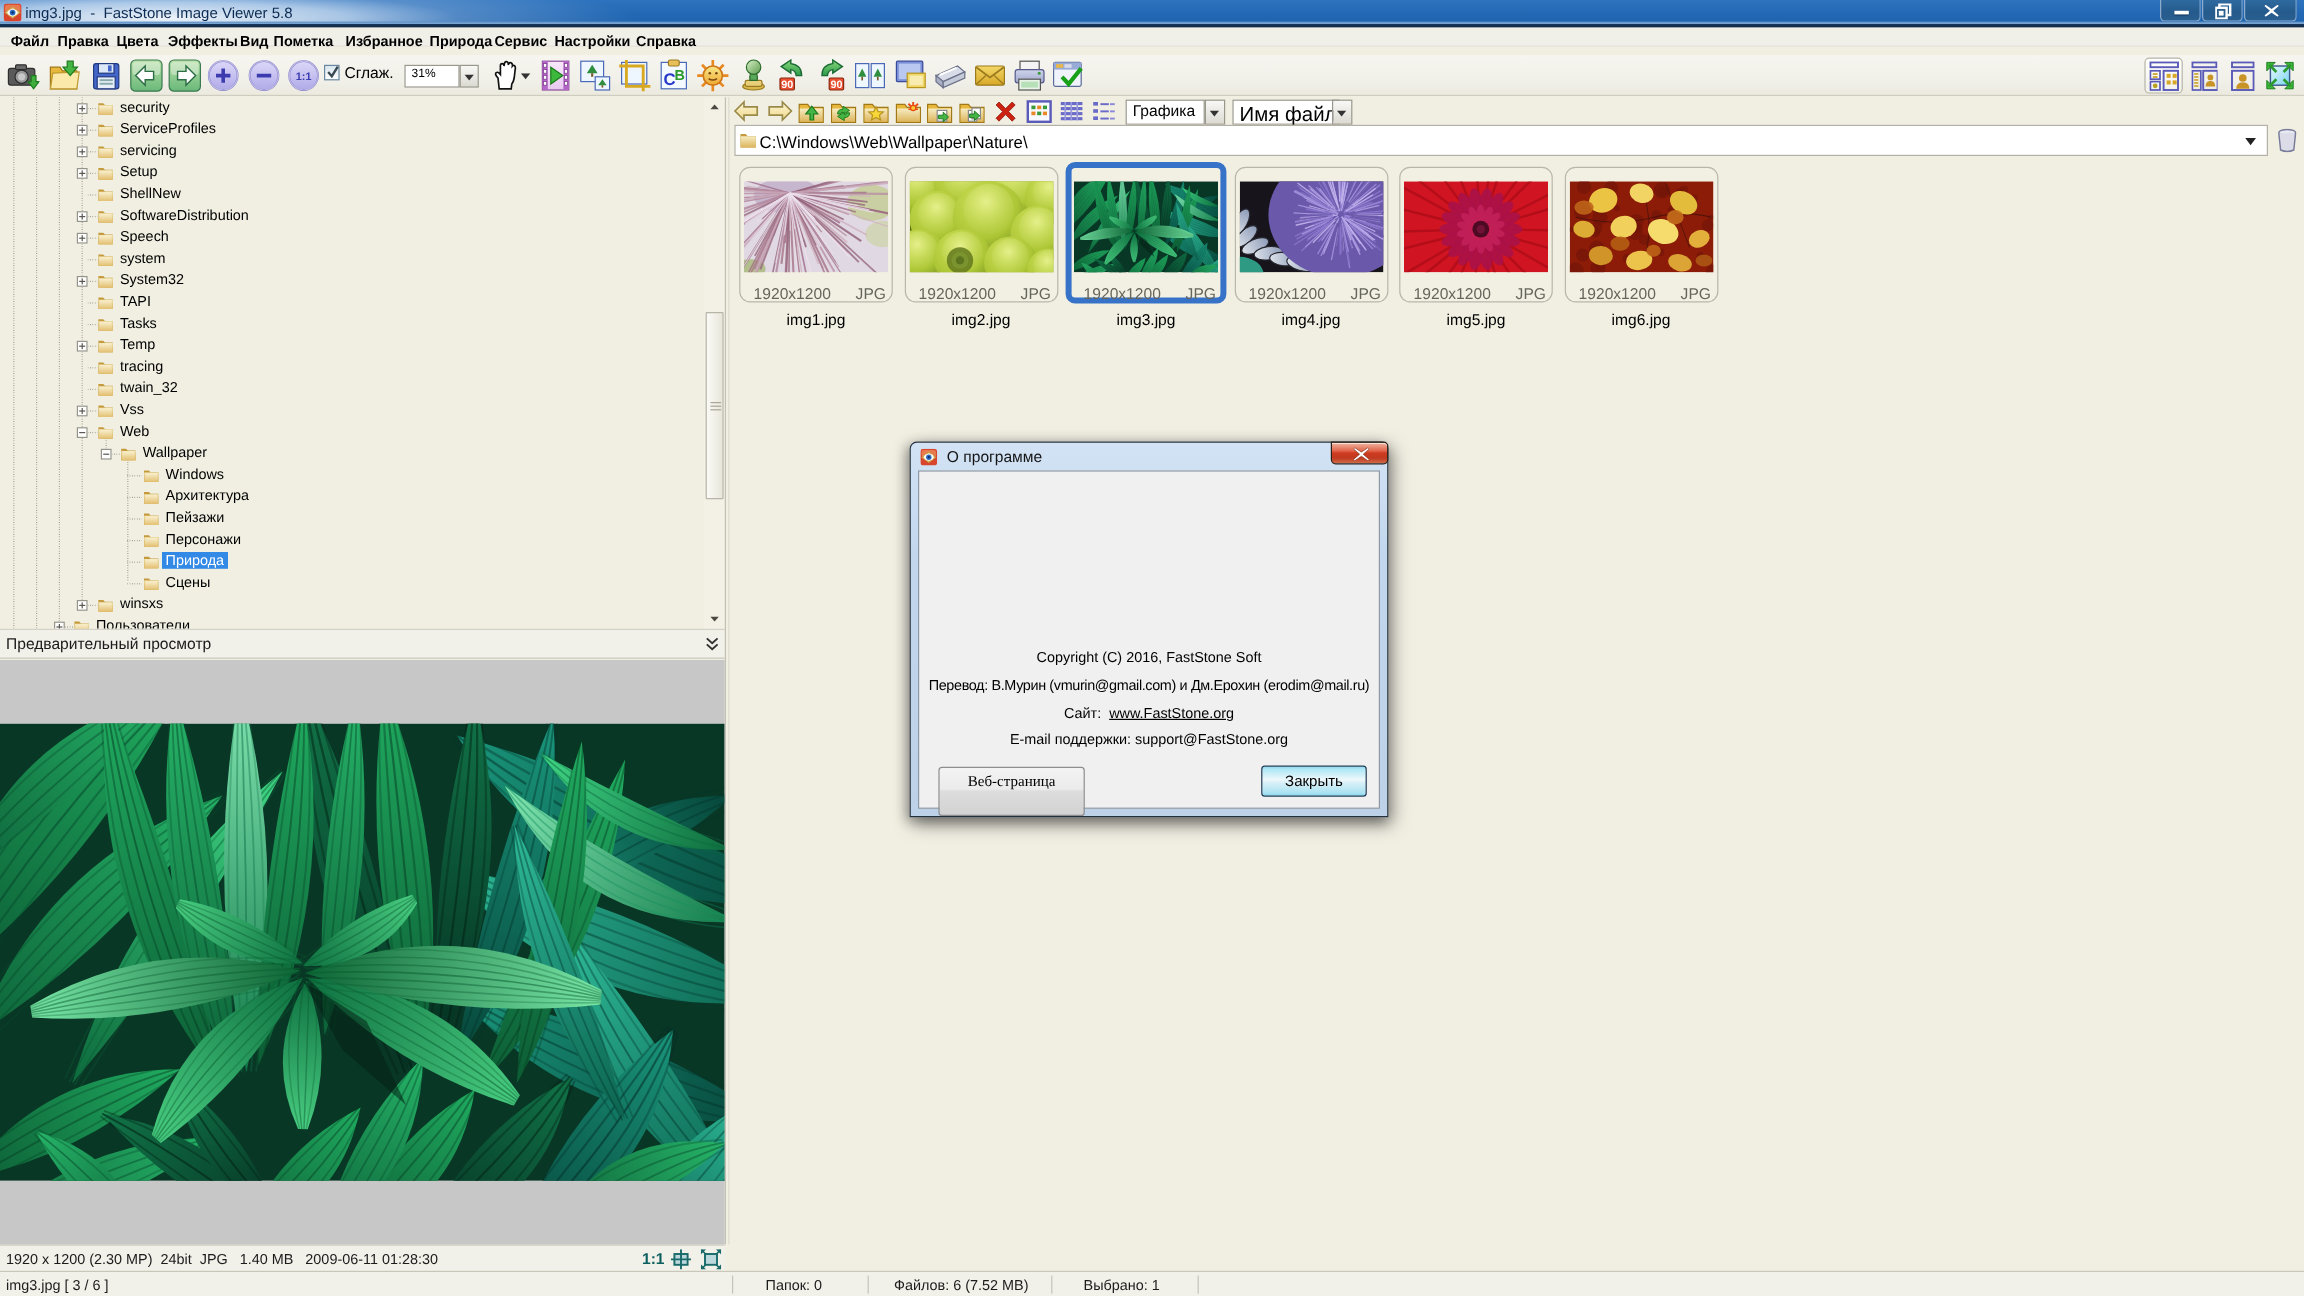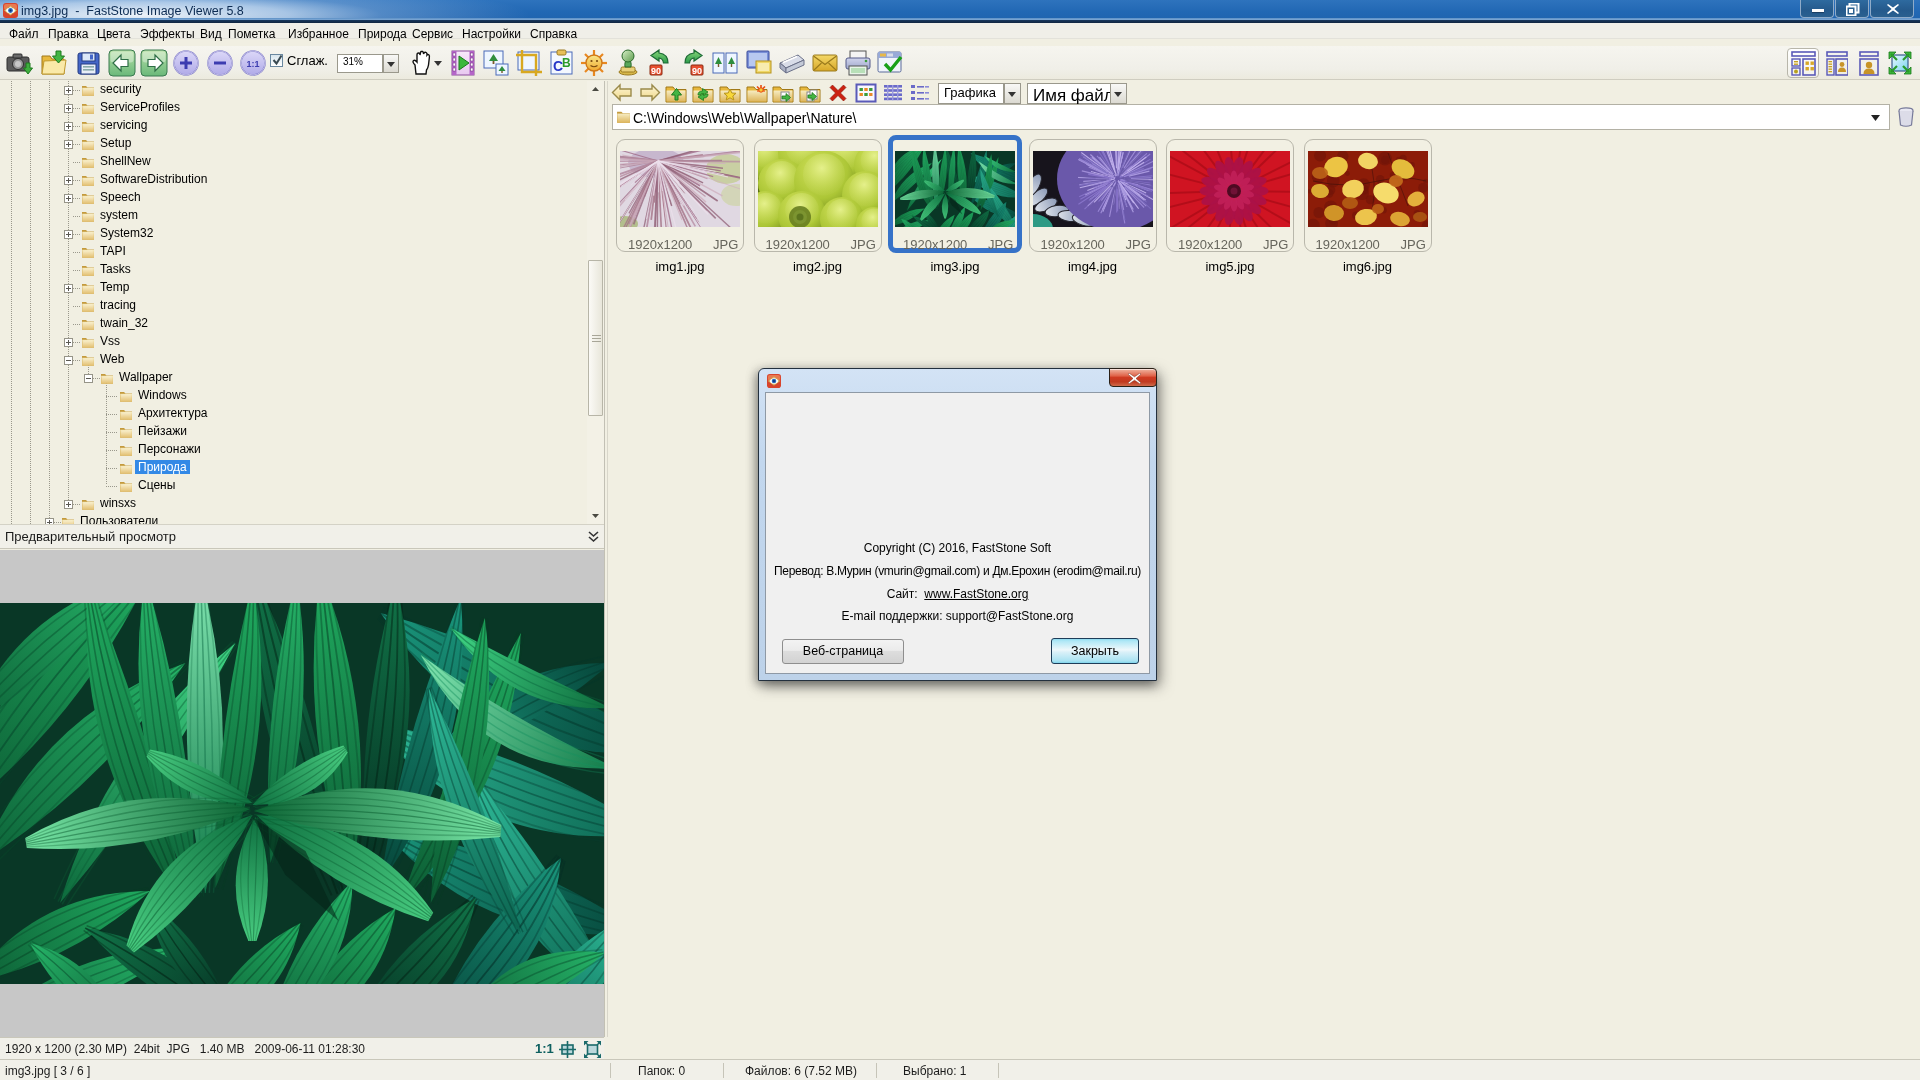--- a/index.html
+++ b/index.html
@@ -8,21 +8,21 @@
 
 #titlebar { left:0; top:0; width:1920px; height:21px;
   background:linear-gradient(to bottom,#2e73bd 0%,#2268b4 55%,#1f63ae 100%); }
 #titleglow { left:0; top:0; width:760px; height:21px;
   background:radial-gradient(ellipse 390px 34px at 140px 15px, rgba(255,255,255,.92) 0%, rgba(225,237,250,.7) 38%, rgba(185,208,236,.32) 62%, rgba(185,208,236,0) 100%); }
 #titlebar-hl { left:0; top:18px; width:1920px; height:2px; background:linear-gradient(to bottom,#5c90c6,#7fa8d4); }
 #titlebar-dk { left:0; top:20px; width:1920px; height:3px; background:linear-gradient(to bottom,#17375e,#10263f); }
 #title-text { left:21px; top:4px; font-size:12.5px; color:#0c2b52; white-space:pre; }
 
 
-#menubar { left:0; top:23px; width:1920px; height:16px; background:#f0efe8; border-bottom:1px solid #e3e2da; }
+#menubar { left:0; top:23px; width:1920px; height:16px; background:#f0efe8; border-bottom:1px solid #e3e2da;font-weight:bold; }
 .menu-item { position:absolute; top:4px; font-size:12px; color:#000; }
 
 #toolbar { left:0; top:46px; width:1920px; height:34px; background:linear-gradient(to bottom,#f6f5ef 0%,#f0efe8 70%,#eceade 100%); border-bottom:1px solid #cfcdc0; }
 
 #tree { left:0; top:81px; width:604px; height:443px; background:#f1efe2; overflow:hidden; }
 .trow { position:absolute; font-size:12px; color:#000; white-space:pre; }
 .expbox { position:absolute; width:9px; height:9px; background:#fff; border:1px solid #969488; }
 .expbox .h { position:absolute; left:1px; top:3px; width:5px; height:1px; background:#5a5852; }
 .expbox .v { position:absolute; left:3px; top:1px; width:1px; height:5px; background:#5a5852; }
 .vdot { position:absolute; width:1px; background-image:linear-gradient(to bottom,#9a988c 50%,transparent 50%); background-size:1px 2px; }
@@ -48,22 +48,22 @@
 #statusbar { left:0; top:1059px; width:1920px; height:21px; background:#f1f0e9; border-top:1px solid #c9c7ba; font-size:12px; color:#1c1c1c; }
 .sep { position:absolute; top:3px; width:1px; height:15px; background:#c6c4b8; }
 
 #dlg { left:758px; top:368px; width:399px; height:313px; border-radius:6px 6px 0 0;
   box-shadow:3px 5px 14px rgba(40,40,40,.55), -3px 3px 10px rgba(40,40,40,.35);
   background:linear-gradient(to bottom,#d3e3f5 0%,#c2d7ee 30%,#bdd2e9 100%); border:1px solid #23303e; }
 #dlg-title { position:absolute; left:0; top:0; width:100%; height:23px; font-size:13px; color:#151515; }
 #dlg-body { position:absolute; left:6px; top:23px; width:385px; height:282px; background:#f0f0f0; border:1px solid #8e99a5; }
 #dlg-panel { position:absolute; left:14px; top:21px; width:355px; height:113px; background:#f1f1f1; border:1px solid #9c9c9c; }
 .dlg-c { position:absolute; width:100%; text-align:center; }
-.btn { position:absolute; height:25px; font-size:12.5px; color:#000; text-align:center;
-  background:linear-gradient(to bottom,#f3f3f3 0%,#ebebeb 45%,#dddddd 50%,#d2d2d2 100%); border:1px solid #8e8e8e; border-radius:3px; }
+.btn { position:absolute; height:41px; font-size:12.5px; color:#000; text-align:center;
+  background:linear-gradient(to bottom,#f3f3f3 0%,#ebebeb 45%,#dddddd 50%,#d2d2d2 100%); border:1px solid #8e8e8e; border-radius:3px;font-family:Liberation Serif, serif; }
 </style></head><body>
 
 
 <div class="abs" id="titlebar"></div>
 <div class="abs" id="titleglow"></div>
 <div class="abs" id="titlebar-hl"></div>
 <div class="abs" id="titlebar-dk"></div>
 <svg class="abs" style="left:3px;top:3px" width="15" height="15" viewBox="0 0 15 15">
  <rect x="0" y="0" width="15" height="15" rx="3" fill="#d8442c"></rect>
  <rect x="1" y="1" width="13" height="6" rx="2" fill="#e87a50"></rect>
@@ -1733,20 +1733,23 @@
 
 <div class="abs" id="dlg">
  <svg class="abs" style="left:8px;top:5px" width="14" height="14" viewBox="0 0 15 15">
   <rect x="0" y="0" width="15" height="15" rx="3" fill="#d8442c"></rect>
   <rect x="1" y="1" width="13" height="6" rx="2" fill="#e87a50"></rect>
   <path d="M1.5 7.5 L7.5 3 L13.5 7.5 L7.5 12 Z" fill="#f2e0b8" stroke="#caa24a" stroke-width="1"></path>
   <ellipse cx="7.5" cy="7.5" rx="4.2" ry="2.8" fill="#fff"></ellipse>
   <circle cx="7.5" cy="7.5" r="2.4" fill="#2969c0"></circle>
   <circle cx="7.5" cy="7.5" r="1" fill="#0a2a6a"></circle>
  </svg>
+ <div id="dlg-title">
+      <span style="position:absolute;left:30px;top:4px">О программе</span>
+    </div>
  <div class="abs" style="left:350px;top:-1px;width:48px;height:19px;border-radius:0 4px 4px 4px;border:1px solid #2a2016;background:linear-gradient(to bottom,#f0b6a2 0%,#e0644a 40%,#cf3b22 50%,#c03a20 75%,#d06b4a 100%);box-shadow:inset 0 1px 0 rgba(255,255,255,.6)">
    <svg class="abs" style="left:18px;top:4px" width="13" height="11" viewBox="0 0 12 10">
         <path d="M1 0 L6 3.4 L11 0 L12 1 L7.4 5 L12 9 L11 10 L6 6.6 L1 10 L0 9 L4.6 5 L0 1 Z" fill="#fff" stroke="#7a2a18" stroke-width="0.5"></path>
       </svg>
  </div>
  <div id="dlg-body">
   <div class="dlg-c" style="top:148px;font-size:12px">Copyright (C) 2016, FastStone Soft</div>
   <div class="dlg-c" style="top:171px;font-size:12px;white-space:nowrap;letter-spacing:-0.3px">Перевод: В.Мурин (vmurin@gmail.com) и Дм.Ерохин (erodim@mail.ru)</div>
   <div class="dlg-c" style="top:194px;font-size:12px">Сайт:&nbsp;&nbsp;<span style="text-decoration:underline">www.FastStone.org</span></div>
   <div class="dlg-c" style="top:216px;font-size:12px">E-mail поддержки:&nbsp;<span style="">support@FastStone.org</span></div>

